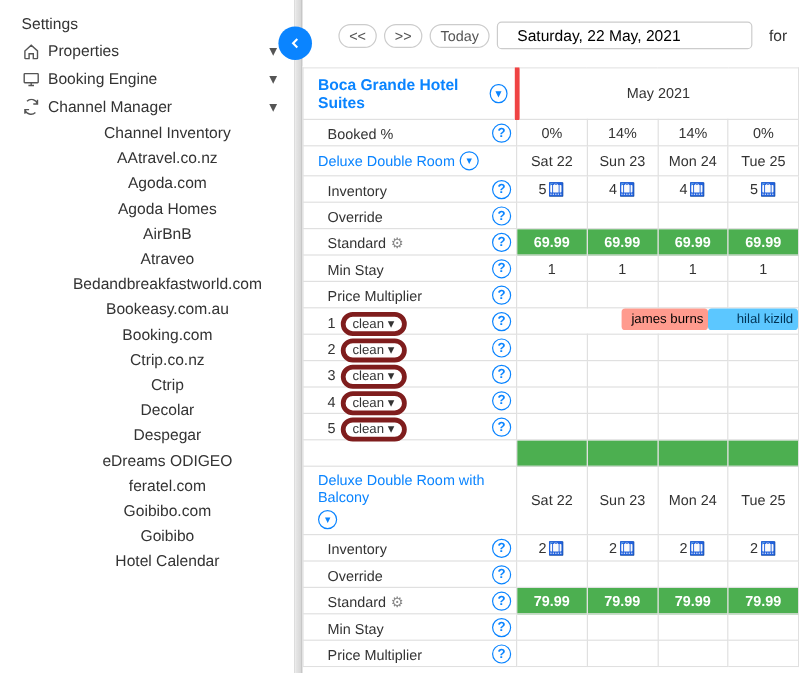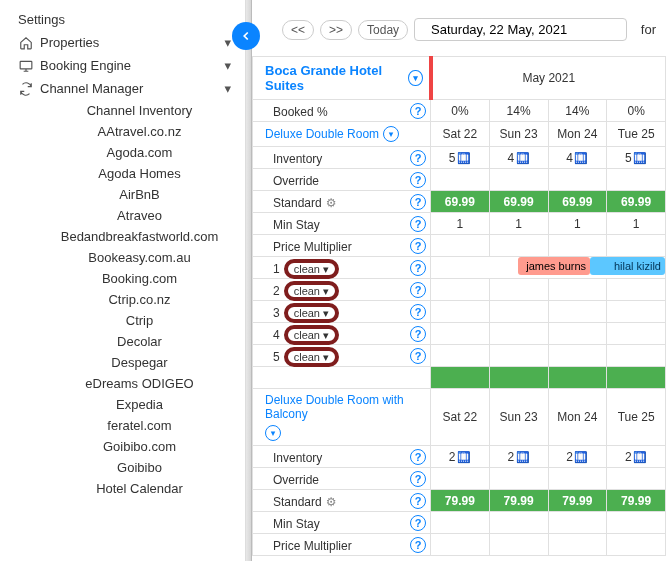--- a/index.html
+++ b/index.html
@@ -92,21 +92,20 @@
         <div class="sub">AirBnB</div>
         <div class="sub">Atraveo</div>
         <div class="sub">Bedandbreakfastworld.com</div>
         <div class="sub">Bookeasy.com.au</div>
         <div class="sub">Booking.com</div>
         <div class="sub">Ctrip.co.nz</div>
         <div class="sub">Ctrip</div>
         <div class="sub">Decolar</div>
         <div class="sub">Despegar</div>
         <div class="sub">eDreams ODIGEO</div>
-        <div class="sub">Expedia</div>
         <div class="sub">feratel.com</div>
         <div class="sub">Goibibo.com</div>
         <div class="sub">Goibibo</div>
         <div class="sub">Hotel Calendar</div>
       </div>
   </div>
 
   <div class="splitter">
     <div class="back-circle">
       <svg width="14" height="14" viewBox="0 0 24 24" fill="none" stroke="#fff" stroke-width="3">

